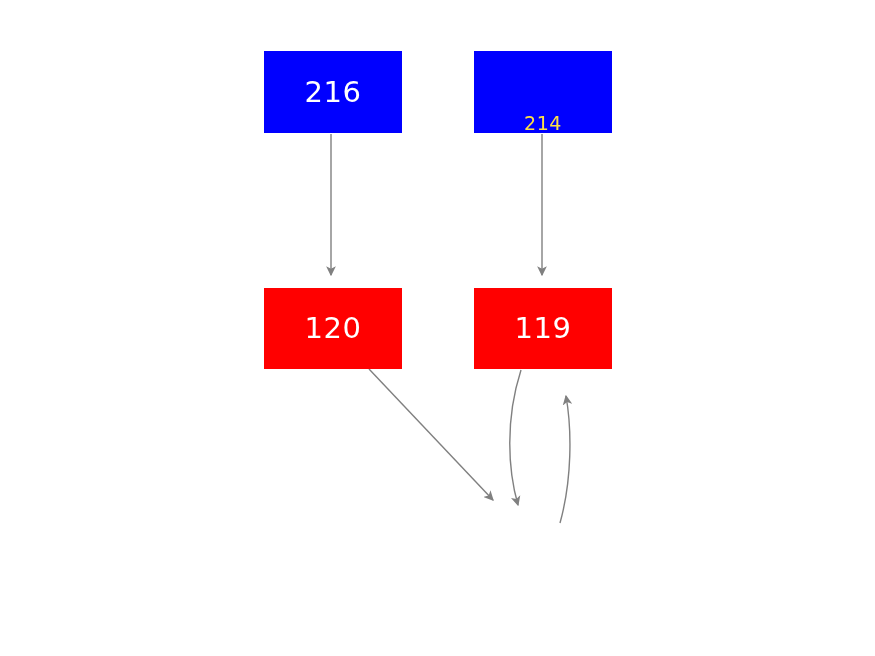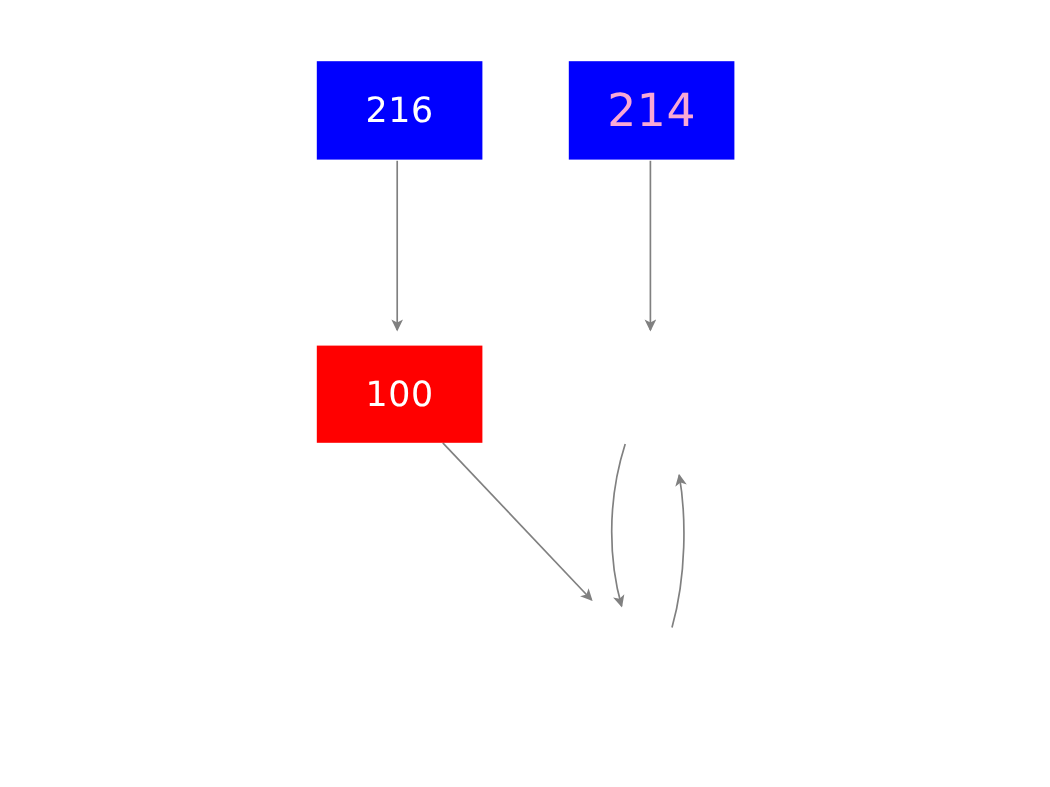--- a/index.html
+++ b/index.html
@@ -66,23 +66,26 @@
       <path class="edge" fill="none" stroke="#808080" stroke-width="1.4" marker-end="url(#arrow-gray)" d="M 521,370 C 505,420 508,470 518,505"></path>
 
       <path class="edge" fill="none" stroke="#808080" stroke-width="1.4" marker-end="url(#arrow-gray)" d="M 560,523 C 572,480 572,430 566,396"></path>
     </g>
   </svg>
 
   <div class="node" id="node-216" style="left: 264px; top: 51px; width: 138px; height: 82px; background: rgb(0, 0, 255); color: rgb(255, 255, 255); font-size: 29px;">
     <span class="node-label">216</span>
   </div>
 
-  <div class="node" id="node-214" style="left: 474px; top: 51px; width: 138px; height: 82px; background: rgb(0, 0, 255); color: #f9a8d4; font-size: 38px;">
+  <div class="node" id="node-214" style="left: 474px; top: 51px; width: 138px; height: 82px; background: rgb(0, 0, 255); color: #fde047; font-size: 19px; align-items: flex-end;">
     <span class="node-label">214</span>
   </div>
 
   <div class="node" id="node-120" style="left: 264px; top: 288px; width: 138px; height: 81px; background: rgb(255, 0, 0); color: rgb(255, 255, 255); font-size: 29px;">
-    <span class="node-label">100</span>
+    <span class="node-label">120</span>
   </div>
 
+  <div class="node" id="node-119" style="left: 474px; top: 288px; width: 138px; height: 81px; background: rgb(255, 0, 0); color: rgb(255, 255, 255); font-size: 29px;">
+    <span class="node-label">119</span>
+  </div>
 
 
 </div>
 
 </body></html>

